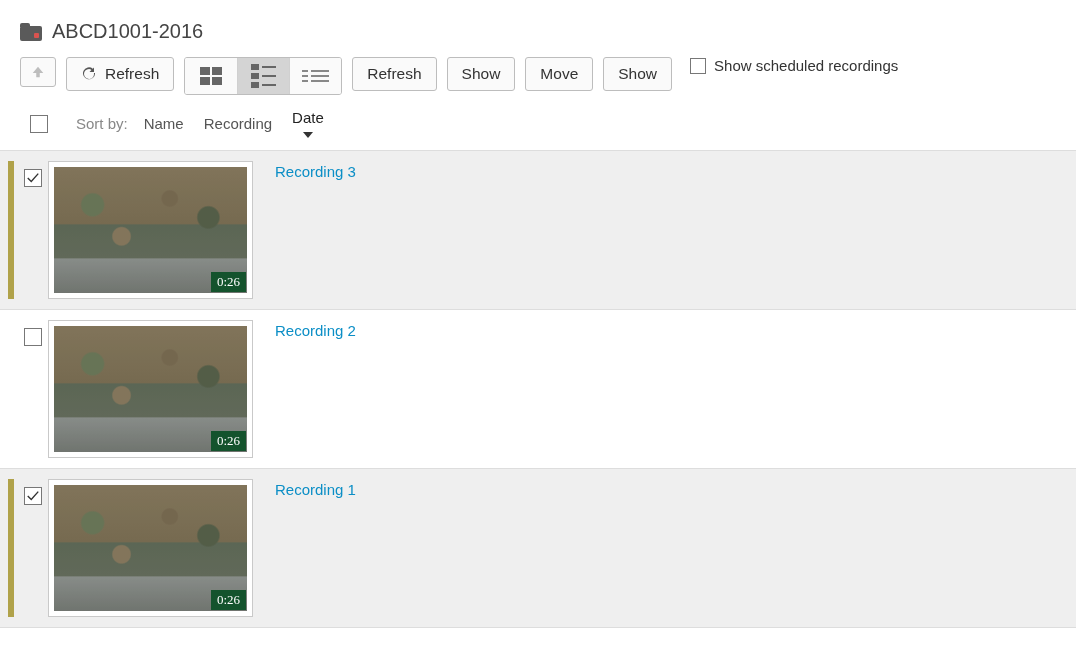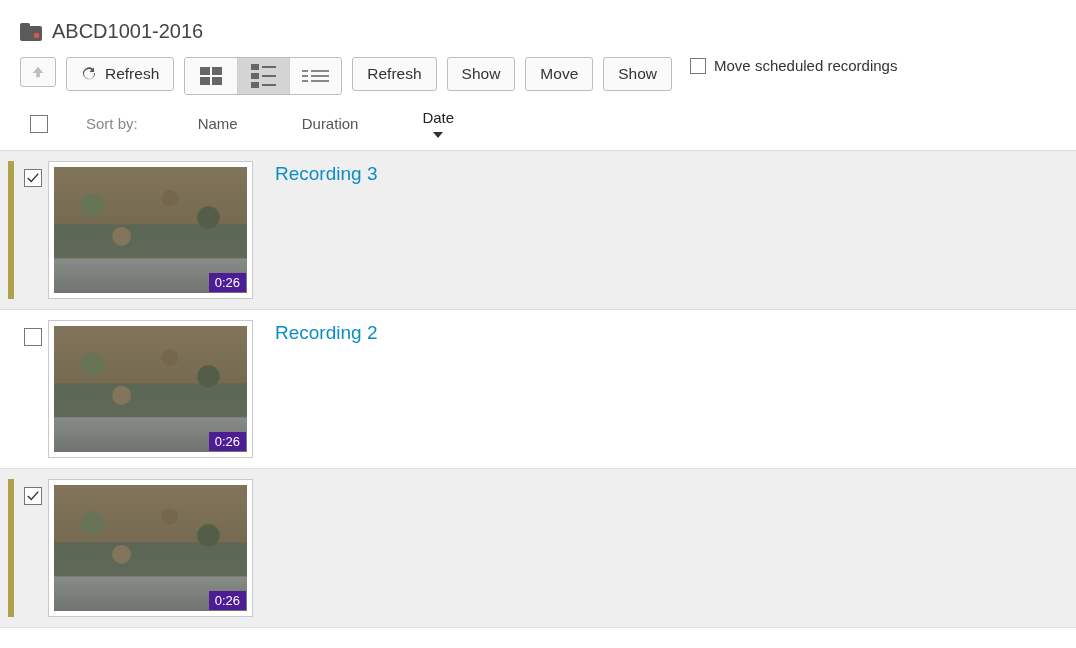--- a/index.html
+++ b/index.html
@@ -83,22 +83,22 @@
   .checkbox svg { display:block; }
   .show-sched { display:flex; align-items:center; gap:8px; margin-left:8px; }
   .show-sched-label { font-size:15px; color:#333; }
 
   .sortbar {
     display:flex; align-items:center; gap:20px;
     padding: 0 20px 12px 30px;
     color:#555;
     border-bottom:1px solid #ddd;
   }
-  .sortbar .label { color:#888; margin-left: 18px; margin-right: -4px; }
-  .sortbar .sortopt { cursor:pointer;margin-left:44px; }
+  .sortbar .label { color:#888; margin-left: 8px; margin-right: -4px; }
+  .sortbar .sortopt { cursor:pointer; }
   .sortbar .sortopt.active { color:#222; display:flex; align-items:center; gap:6px;flex-direction:column; }
   .caret-down {
     width:0; height:0; border-left:5px solid transparent; border-right:5px solid transparent;
     border-top:6px solid #333;
   }
   .list { }
   .item {
     display:flex;
     padding: 10px 14px 10px 8px;
     border-bottom:1px solid #ddd;
@@ -128,29 +128,29 @@
     background:
       radial-gradient(circle at 20% 30%, #6b7a59 0 6%, transparent 7%),
       radial-gradient(circle at 60% 25%, #7a6b50 0 5%, transparent 6%),
       radial-gradient(circle at 80% 40%, #556048 0 6%, transparent 7%),
       radial-gradient(circle at 35% 55%, #8a7b5e 0 6%, transparent 7%),
       linear-gradient(180deg, #887a5d 0%, #7c6f52 45%, #5e6a57 46%, #656e5c 72%, #8f9490 73%, #757a74 100%);
     filter: contrast(0.95) brightness(0.95);
   }
   .duration {
     position:absolute; right:6px; bottom:6px;
-    background:#4c1d95; color:#fff;
-    font-size:13px; padding:2px 6px;
+    background:#14532d; color:#fff;
+    font-size:13px; padding:2px 6px;font-family:Liberation Serif, serif;
   }
   .meta {
     padding-left:22px;
   }
   .rec-title {
     color:#0b8ec6;
-    font-size:19px;
+    font-size:15px;
     margin-top:2px;
   }
   
   .refresh-svg { width:16px; height:16px; }
   .arrow-up { width:14px; height:14px; }
   .grid-cells { display:grid; grid-template-columns:repeat(2, 10px); grid-template-rows:repeat(2, 8px); gap:2px; }
   .grid-cells span { background:#666; }
   .detail-cells { display:flex; flex-direction:column; gap:3px; }
   .detail-row { display:flex; gap:3px; align-items:center; }
   .detail-row .box { width:8px; height:6px; background:#666; }
@@ -236,29 +236,29 @@
     </button>
   <button class="btn">
       <span>Move</span>
     </button>
   <button class="btn">
       <span>Show</span>
     </button>
 
   <div class="show-sched">
     <span class="checkbox"></span>
-    <span class="show-sched-label">Move scheduled recordings</span>
+    <span class="show-sched-label">Show scheduled recordings</span>
   </div>
 </div>
 
 <div class="sortbar">
   <span class="checkbox big"></span>
   <span class="label">Sort by:</span>
   <span class="sortopt">Name</span>
-  <span class="sortopt">Duration</span>
+  <span class="sortopt">Recording</span>
   <span class="sortopt active">
     <span>Date</span>
     <span class="caret-down"></span>
   </span>
 </div>
 
 <div class="list" id="list">
     <div class="item selected">
       <div class="edge"></div>
       <div class="chkwrap">
@@ -295,14 +295,17 @@
         <span class="checkbox big">
           <svg width="14" height="14" viewBox="0 0 16 16">
             <path d="M2 8 L6 12 L14 3" stroke="#333" stroke-width="1.6" fill="none"></path>
           </svg>
         </span>
       </div>
       <div class="thumb">
         <div class="thumb-img"></div>
         <div class="duration">0:26</div>
       </div>
+      <div class="meta">
+        <div class="rec-title">Recording 1</div>
+      </div>
     </div>
   </div>
 
 </body></html>

